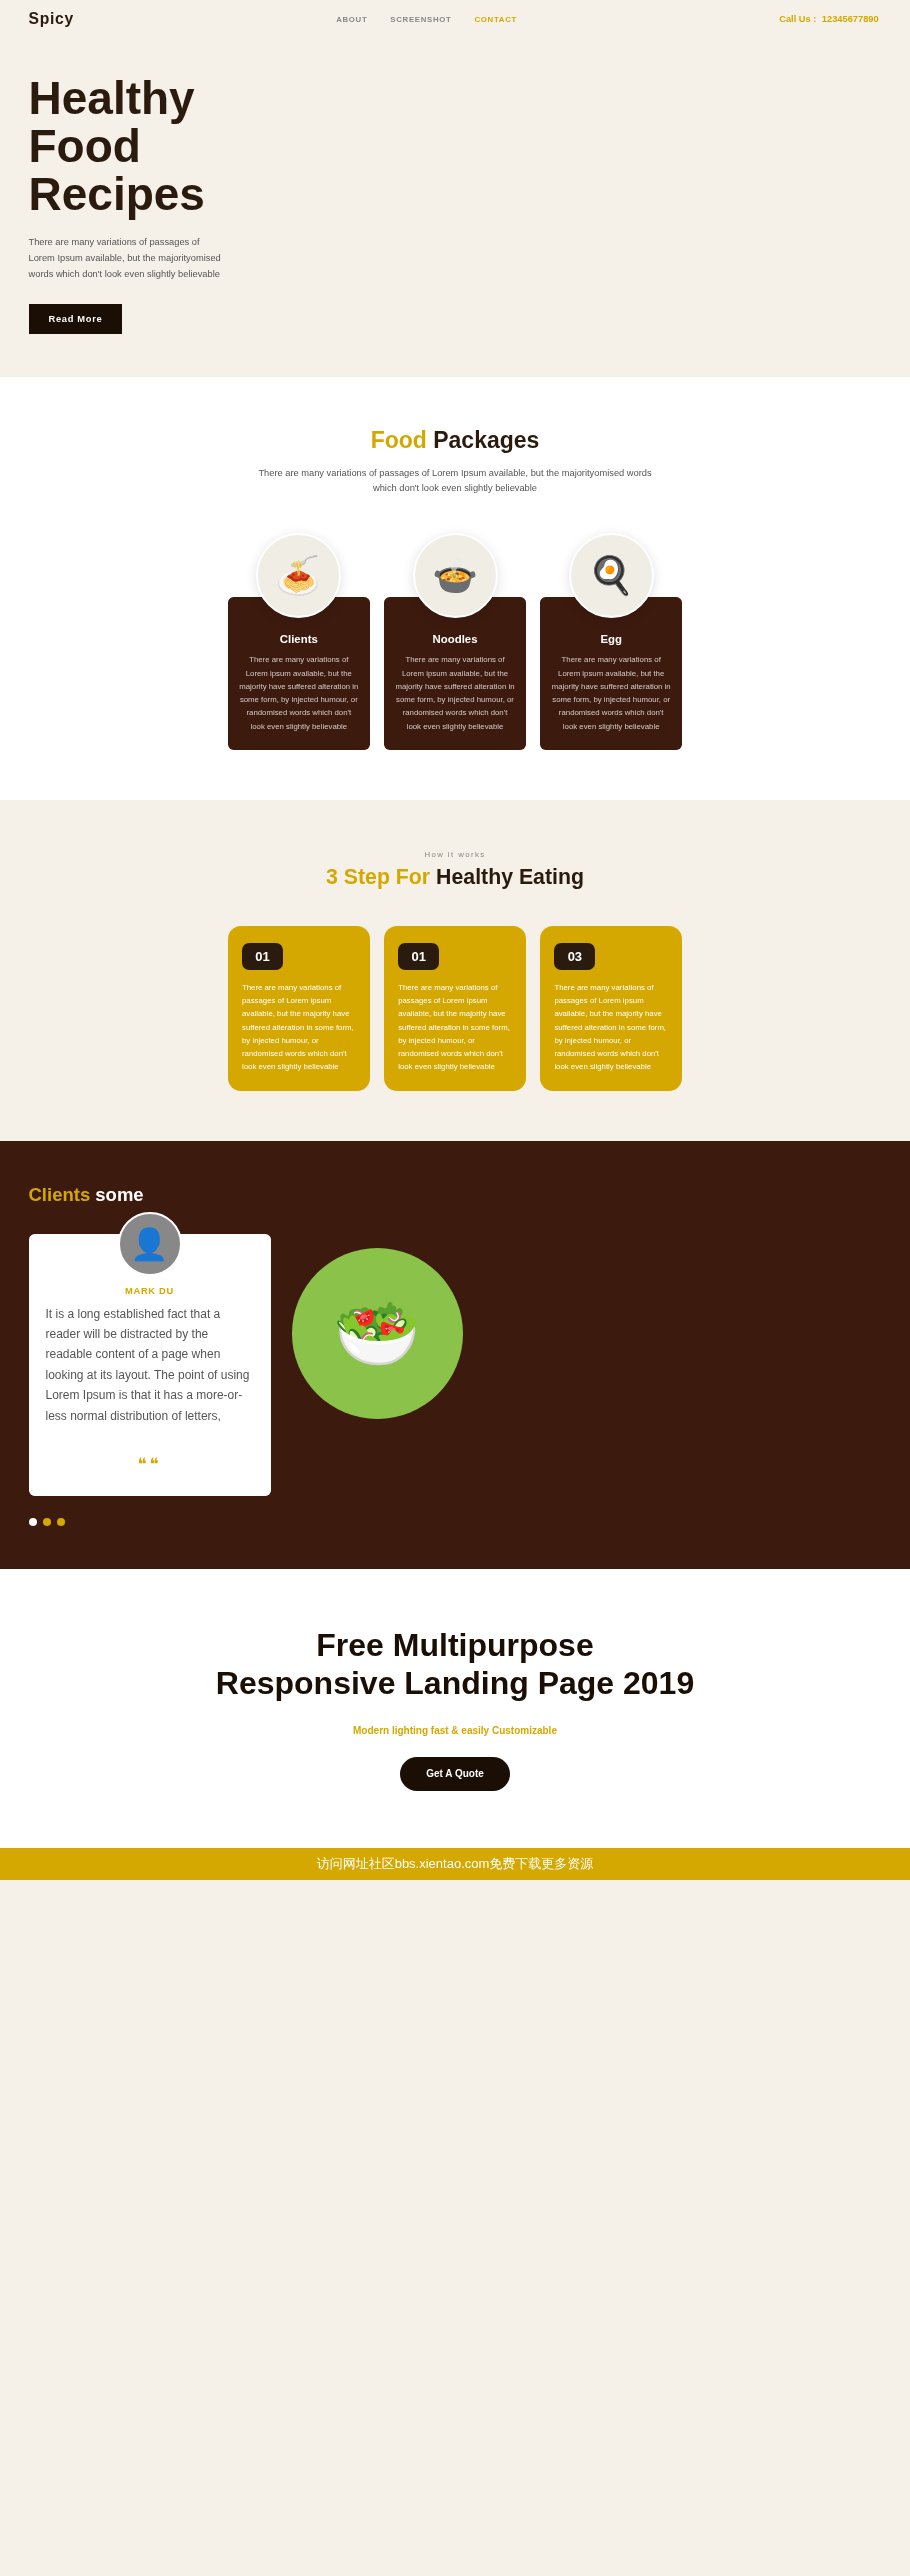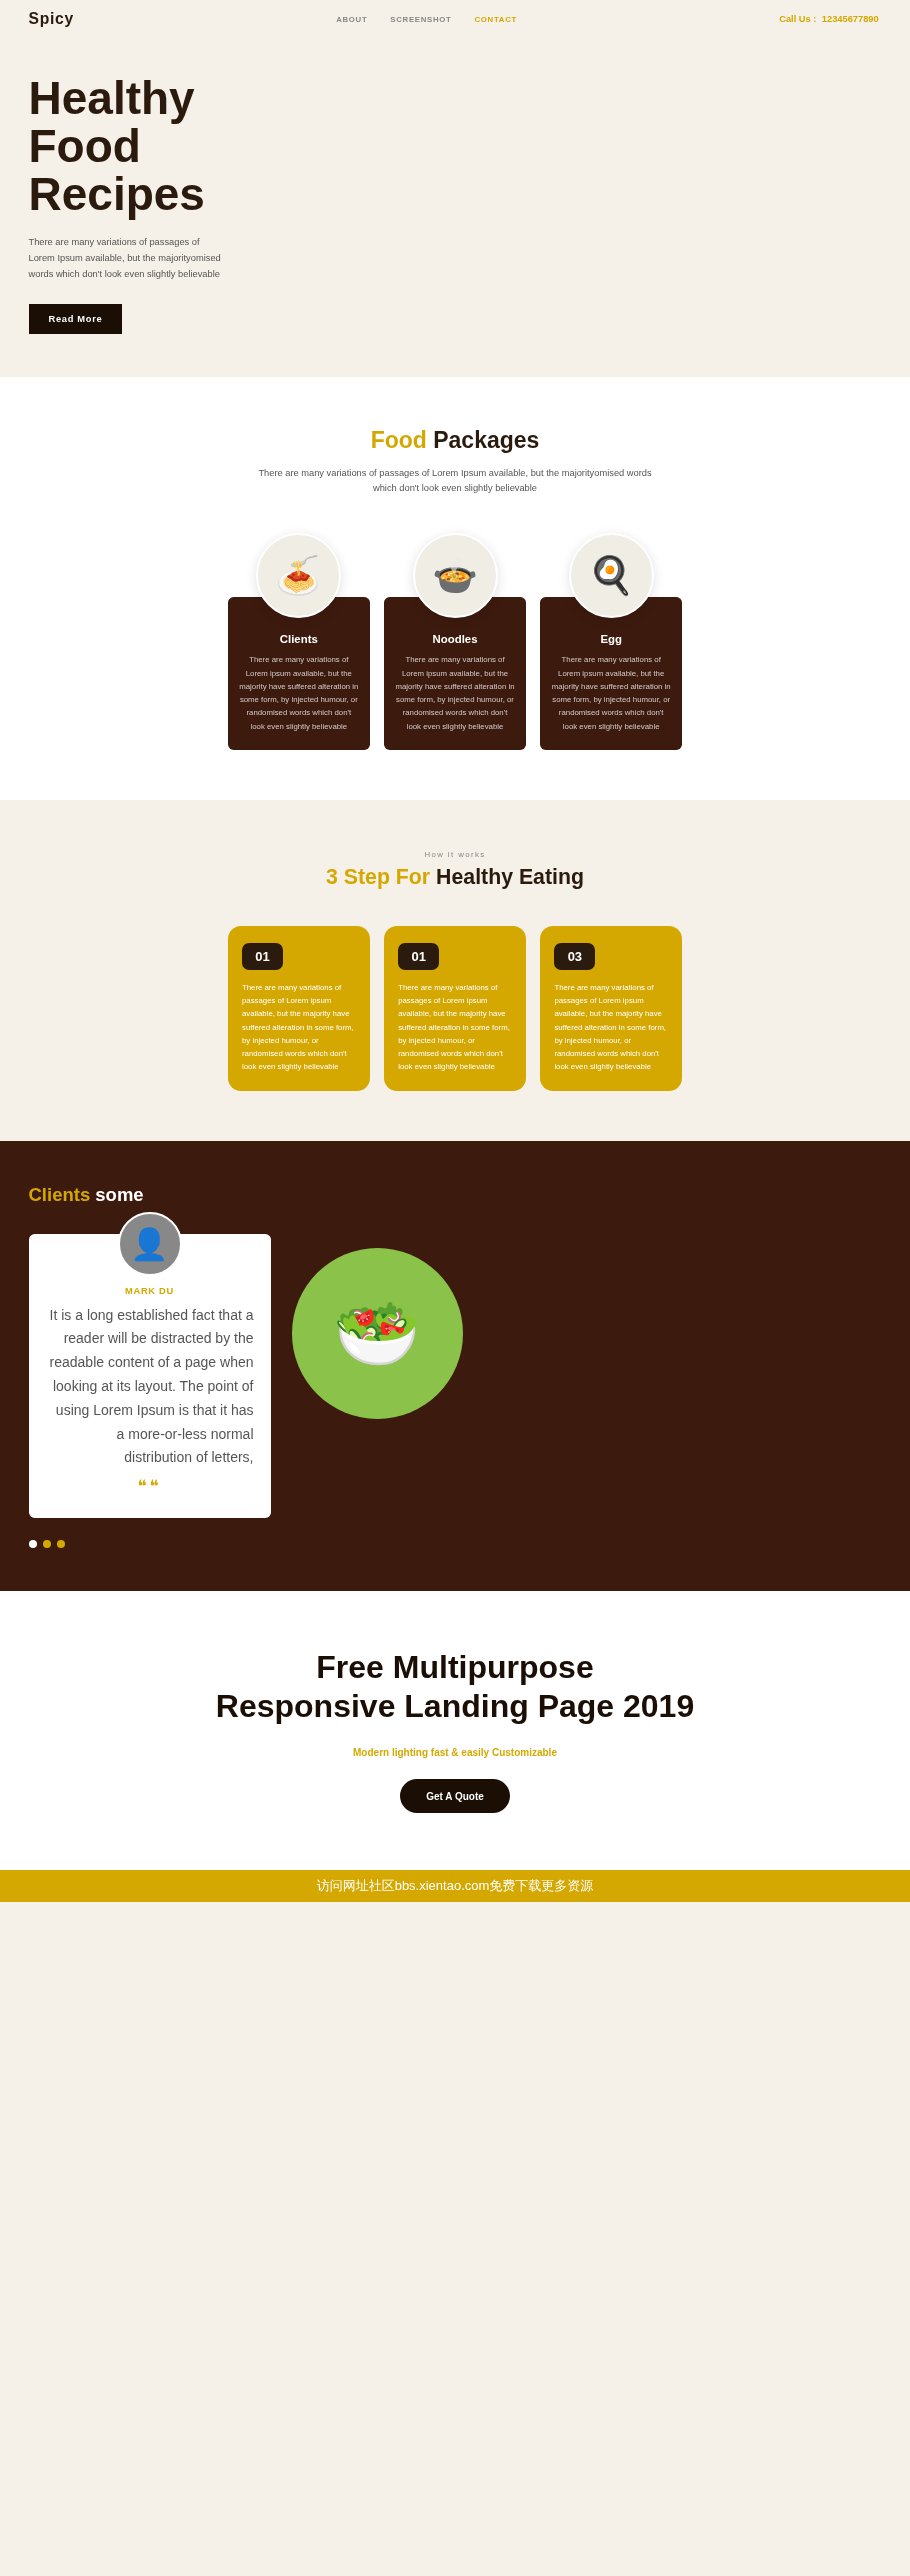--- a/index.html
+++ b/index.html
@@ -99,21 +99,21 @@
       background: #fff; border-radius: 5.7px; padding: 21.3px 17px;
       max-width: 242px; position: relative; flex-shrink: 0;
     }
     .avatar-wrap {
       width: 64px; height: 64px; border-radius: 50%; overflow: hidden;
       margin: -43px auto 10px; border: 2.8px solid #fff;
       background: #888; display: flex; align-items: center; justify-content: center;
     }
     .avatar-placeholder { font-size: 31px; }
     .client-name { font-size: 9.3px; font-weight: 900; color: #d4a800; text-align: center; letter-spacing: 0.7px; text-transform: uppercase; margin-bottom: 7.1px; }
-    .client-text { font-size: 14px; color: #555; line-height: 1.7; text-align: right; margin-bottom: 6px; }
+    .client-text { font-size: 12px; color: #555; line-height: 1.7; text-align: left; margin-bottom: 28px; }
     .quote-icon { text-align: center; font-size: 17px; color: #d4a800; letter-spacing: 2.8px; }
     .dots { display: flex; gap: 5.7px; margin-top: 17px; }
     .dot { width: 8.5px; height: 8.5px; border-radius: 50%; }
     .dot.white { background: #fff; }
     .dot.gold { background: #d4a800; }
     .food-plate {
       width: 171px; height: 171px; border-radius: 50%; background: #8bc34a;
       display: flex; align-items: center; justify-content: center;
       font-size: 71px; flex-shrink: 0; margin-top: 14.2px;
     }

